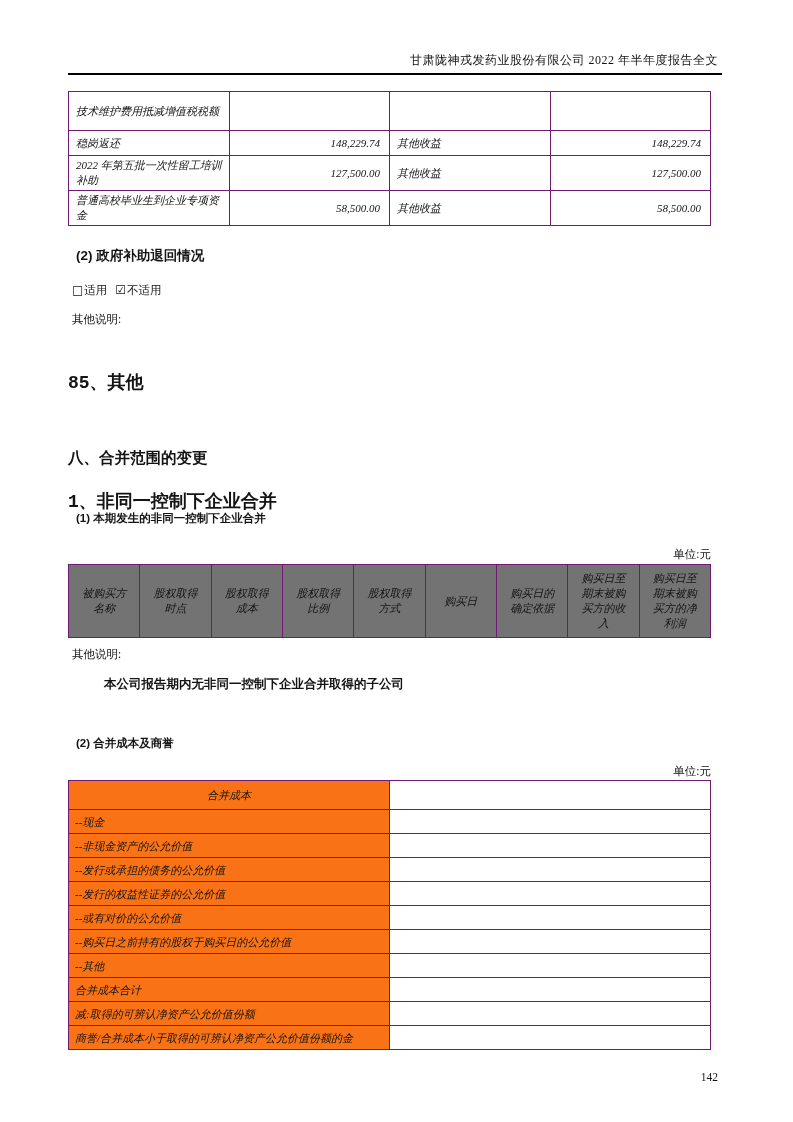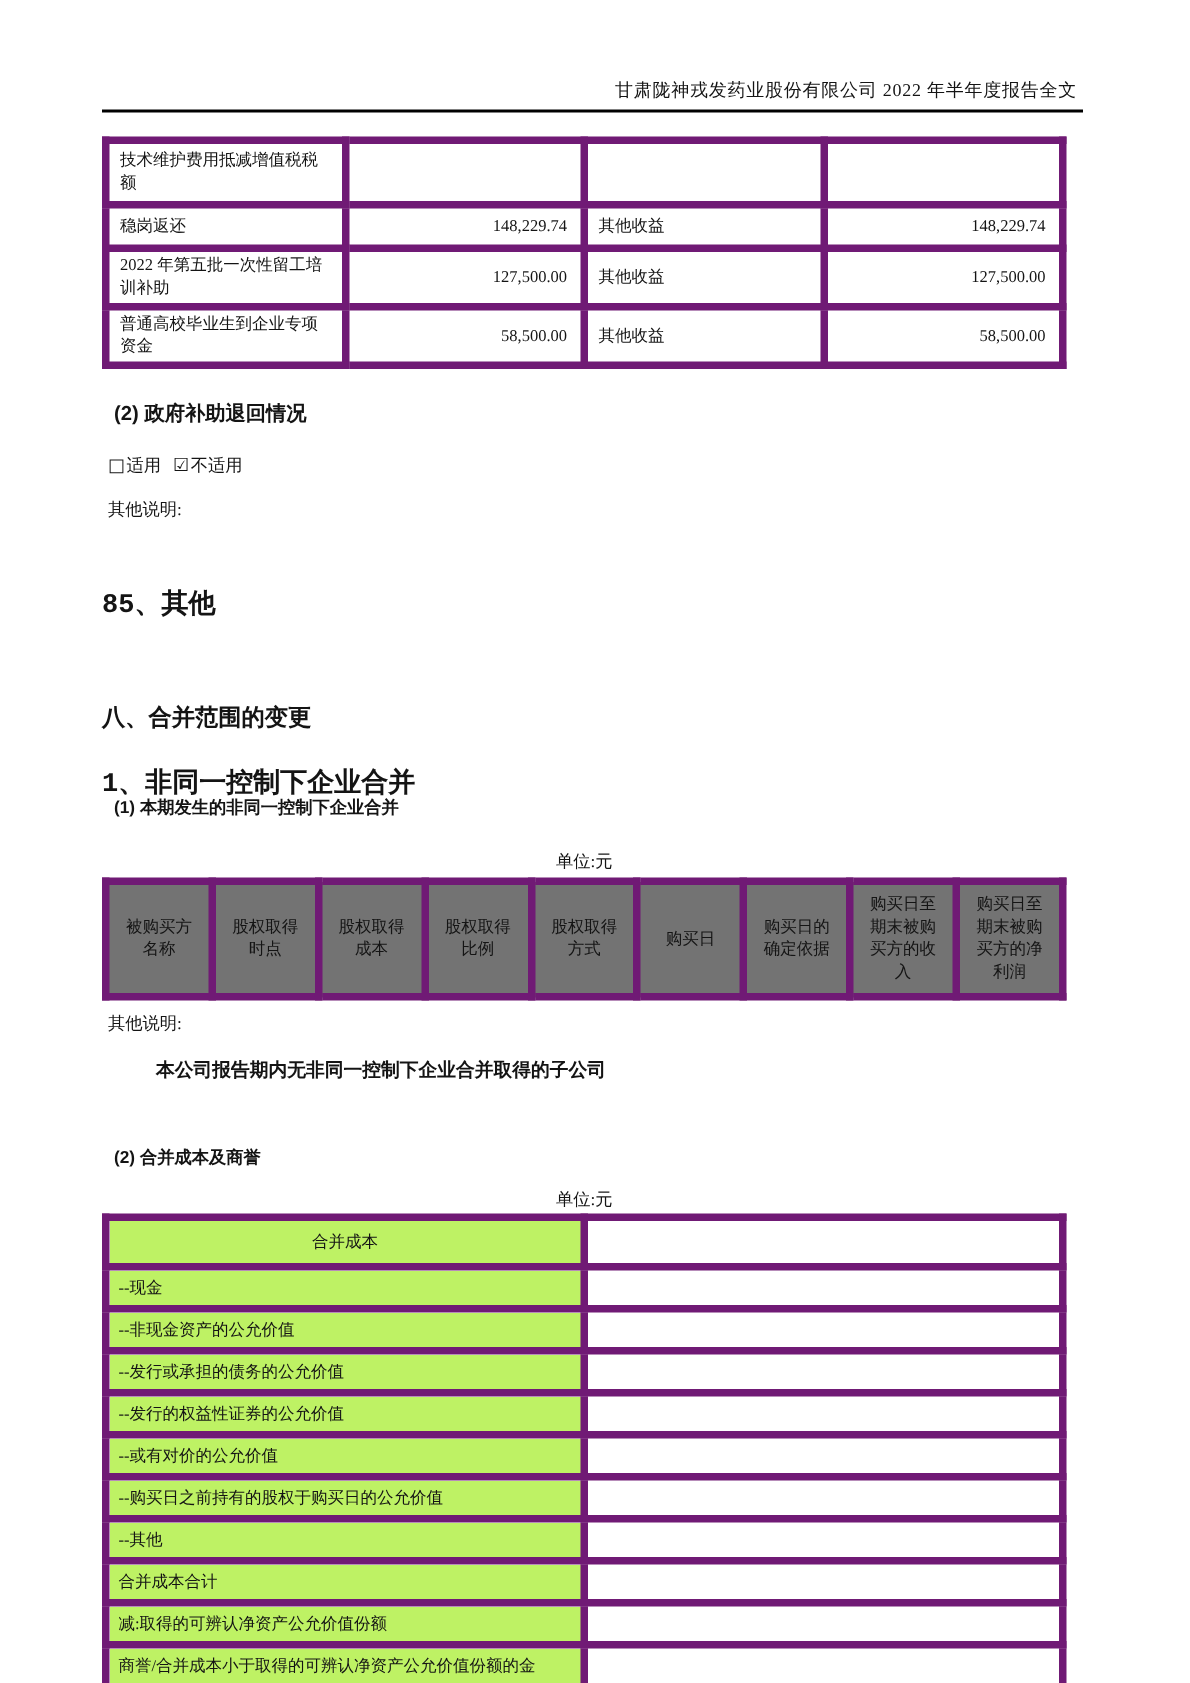--- a/index.html
+++ b/index.html
@@ -12,21 +12,21 @@
 
   
   .header-title {
     margin-top:52px; text-align:right; padding-right:4px;
     font-size:12px; line-height:16px; letter-spacing:.5px;
   }
   .header-rule { margin-top:5px; height:2px; background:#000; }
 
   
   table { border-collapse:collapse; width:643px; font-size:11px; color:#141414; }
-  td { border:5px solid #701a75; vertical-align:middle; }
+  td { border:1px solid #701a75; vertical-align:middle;font-style:italic; }
 
   
   .t1 { margin-top:16px; }
   .t1 td { padding:1px 6px; line-height:15px; }
   .t1 td.c-name { width:25%; padding-left:7px; }
   .t1 td.c-num  { width:25%; text-align:right; padding-right:9px; }
   .t1 td.c-cat  { width:25%; padding-left:7px; }
   .t1 tr.r1 td { height:36px; }
   .t1 tr.r2 td { height:22px; }
   .t1 tr.r3 td { height:32px; }
@@ -43,38 +43,38 @@
   }
   .h-sub {
     font-family:"Liberation Sans","DejaVu Sans",sans-serif;
     font-weight:bold; font-size:11.5px; line-height:15px; padding-left:8px;
   }
   .txt { font-size:11.5px; line-height:14px; padding-left:4px; }
   .checkline { font-size:11.5px; line-height:15px; padding-left:4px; }
   .cb { font-family:"DejaVu Sans",sans-serif; font-size:12px; margin-right:1px; }
   .gap-apply { display:inline-block; width:8px; }
 
-  .unit { text-align:center; font-size:11.5px; line-height:14px; width:643px; }
+  .unit { text-align:right; font-size:11.5px; line-height:14px; width:643px; }
 
   
   .t2 { margin-top:3px; table-layout:fixed; }
   .t2 td {
     background:#737373; width:11.11%; height:68px;
     text-align:center; padding:2px 10px; line-height:15px;
   }
 
   
   .note {
     margin-left:36px; font-size:12.5px; font-weight:600; line-height:17px;
   }
 
   
   .t3 { margin-top:2px; }
   .t3 td.c-label {
-    background:#bef264; width:50%; padding:1px 6px; height:21px;
+    background:#f97316; width:50%; padding:1px 6px; height:21px;
     line-height:14px; white-space:nowrap; overflow:hidden;
   }
   .t3 tr.hdr td.c-label { text-align:center; height:26px; }
   .t3 td.c-value { background:#ffffff; width:50%; }
 
   .page-number {
     margin-top:20px; text-align:right; padding-right:4px;
     font-size:11.5px; line-height:14px;
   }
 

